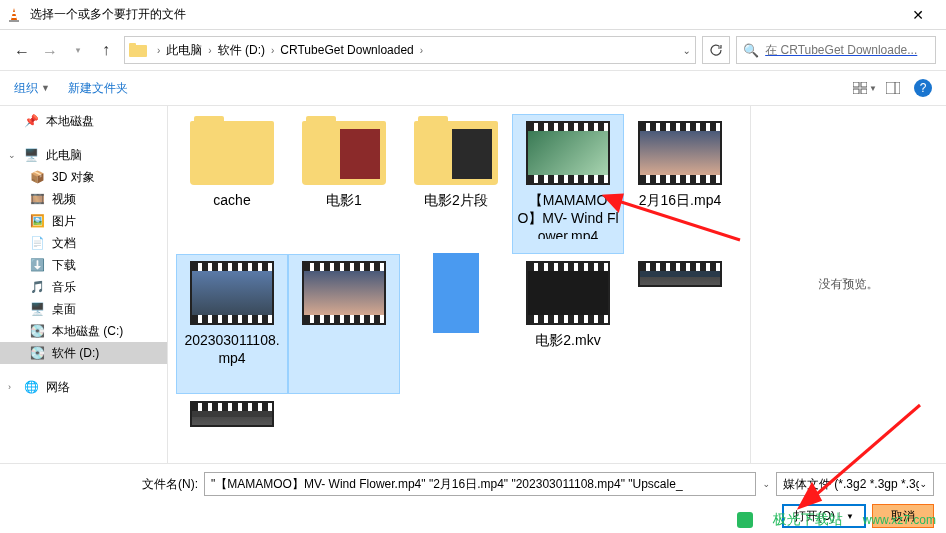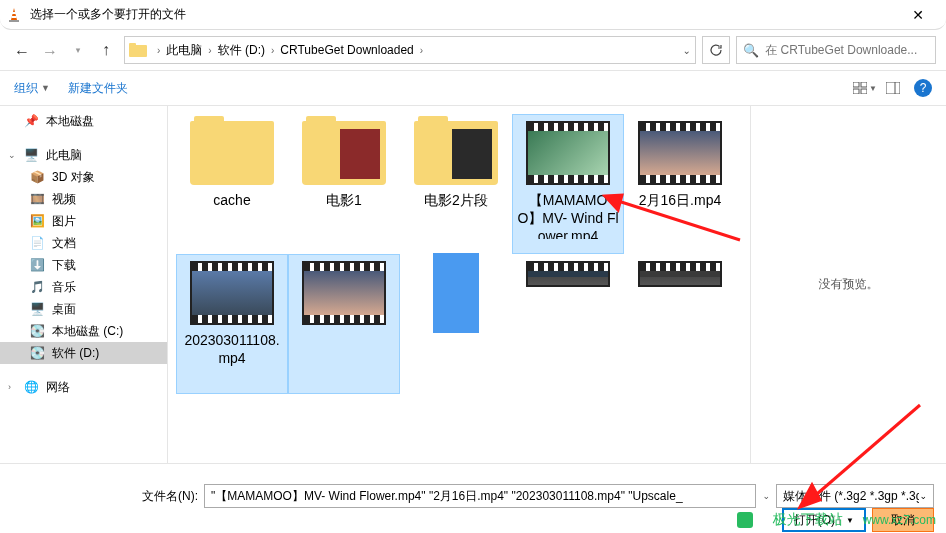--- a/index.html
+++ b/index.html
@@ -1,35 +1,35 @@
 <!DOCTYPE html>
 <html><head>
 <meta charset="utf-8">
 <style>
 * { margin: 0; padding: 0; box-sizing: border-box; font-family: "Microsoft YaHei", "Segoe UI", sans-serif; }
 body { width: 946px; height: 533px; background: #fff; overflow: hidden; position: relative; }
 
-.titlebar { height: 30px; display: flex; align-items: center; border-bottom: 1px solid #ddd; padding: 0 6px; border-radius: 11px; }
+.titlebar { height: 30px; display: flex; align-items: center; border-bottom: 1px solid #ddd; padding: 0 6px; }
 .titlebar .vlc-icon { width: 16px; height: 16px; margin-right: 8px; }
 .titlebar .title { font-size: 12px; flex: 1; }
 .titlebar .close-btn { width: 44px; height: 28px; display: flex; align-items: center; justify-content: center; font-size: 14px; cursor: pointer; }
 
 .addressbar { height: 40px; display: flex; align-items: center; padding: 6px 10px; gap: 6px; }
 .nav-arrows { display: flex; align-items: center; gap: 4px; }
 .nav-arrow { width: 24px; height: 24px; display: flex; align-items: center; justify-content: center; color: #999; cursor: pointer; }
 .nav-arrow.on { color: #333; }
 .breadcrumb { flex: 1; height: 28px; border: 1px solid #ccc; display: flex; align-items: center; padding: 0 4px; background: #fff; min-width: 0; }
 .breadcrumb .folder-ico { width: 18px; height: 14px; margin-right: 4px; flex-shrink: 0; }
 .breadcrumb .sep { padding: 0 6px; color: #666; font-size: 10px; flex-shrink: 0; }
 .breadcrumb .crumb { font-size: 12px; cursor: pointer; white-space: nowrap; }
 .breadcrumb .dd { width: 18px; text-align: right; font-size: 10px; color: #555; margin-left: auto; cursor: pointer; flex-shrink: 0; }
 .refresh-btn { width: 28px; height: 28px; border: 1px solid #ccc; display: flex; align-items: center; justify-content: center; cursor: pointer; }
 .search-box { width: 200px; height: 28px; border: 1px solid #ccc; display: flex; align-items: center; padding: 0 6px; gap: 6px; }
 .search-box .search-icon { color: #666; font-size: 13px; }
-.search-box input { border: none; outline: none; font-size: 12px; flex: 1; color: #1d4ed8; background: transparent; }
+.search-box input { border: none; outline: none; font-size: 12px; flex: 1; color: #1d4ed8; background: transparent; text-decoration: underline; }
 
 .toolbar { height: 36px; display: flex; align-items: center; padding: 0 14px; border-bottom: 1px solid #e5e5e5; border-top: 1px solid #e5e5e5; background: #fff; }
 .toolbar .tb-item { font-size: 12px; color: #1a75cf; cursor: pointer; display: flex; align-items: center; margin-right: 18px; }
 .toolbar .tb-item .dd-arrow { font-size: 9px; margin-left: 3px; color: #666; }
 .toolbar .spacer { flex: 1; }
 .toolbar .view-btn { width: 26px; height: 22px; display: flex; align-items: center; justify-content: center; cursor: pointer; color: #555; margin-left: 2px; }
 .toolbar .help-btn { width: 18px; height: 18px; border-radius: 50%; background: #1a75cf; color: #fff; display: flex; align-items: center; justify-content: center; font-size: 12px; margin-left: 8px; cursor: pointer; }
 
 .body-area { height: 357px; display: flex; }
 .sidebar { width: 168px; border-right: 1px solid #e5e5e5; padding: 4px 0; overflow-y: auto; background: #fff; }
@@ -50,21 +50,21 @@
 .file-thumb.video { background: linear-gradient(180deg, #333 0%, #555 100%); border: 2px solid #222; position: relative; }
 .file-thumb.video .sprocket { position: absolute; left: 0; right: 0; height: 8px; background: repeating-linear-gradient(90deg, #222 0 6px, #fff 6px 10px); }
 .file-thumb.video .sprocket.top { top: 0; }
 .file-thumb.video .sprocket.bot { bottom: 0; }
 .file-thumb.video .frame { position: absolute; left: 0; right: 0; top: 8px; bottom: 8px; background-size: cover; background-position: center; }
 .file-thumb.image { background-size: cover; background-position: center; }
 .file-label { font-size: 14px; text-align: center; margin-top: 6px; word-break: break-all; line-height: 1.3; max-height: 48px; overflow: hidden; }
 
 .preview-pane { width: 196px; border-left: 1px solid #e5e5e5; display: flex; align-items: center; justify-content: center; font-size: 12px; color: #555; }
 
-.footer { height: 70px; padding: 20px 12px; display: flex; flex-direction: column; border-top: 1px solid #e5e5e5; }
+.footer { height: 70px; padding: 8px 12px; display: flex; flex-direction: column; gap: 8px; border-top: 1px solid #e5e5e5; }
 .fn-row { display: flex; align-items: center; gap: 6px; }
 .fn-label { font-size: 12px; padding-left: 130px; }
 .fn-input { flex: 1; height: 24px; border: 1px solid #aaa; font-size: 12px; padding: 0 6px; }
 .fn-input input { width: 100%; border: none; outline: none; font-size: 12px; height: 100%; background: transparent; }
 .filetype-select { width: 158px; height: 24px; border: 1px solid #aaa; font-size: 12px; padding: 0 6px; display: flex; align-items: center; justify-content: space-between; cursor: pointer; }
 .btn-row { display: flex; justify-content: flex-end; gap: 6px; }
 .btn { height: 24px; padding: 0 18px; font-size: 12px; border: 1px solid #f97316; background: #fdba74; cursor: pointer; display: flex; align-items: center; }
 .btn.primary { background: #fff; border: 2px solid #0078d4; padding: 0 10px; }
 .btn .dd-arrow { font-size: 8px; margin-left: 4px; border-left: 1px solid #aaa; padding-left: 6px; }
 
@@ -257,20 +257,28 @@
       <div class="file-item selected">
         <div class="file-thumb video">
             <div class="sprocket top"></div>
             <div class="sprocket bot"></div>
             <div class="frame" style="background:linear-gradient(180deg,#4a5a7a,#d4a890)"></div>
           </div>
       </div>
       <div class="file-item">
         <div class="file-thumb image" style="background:#4a9af0;width:46px;height:80px;margin-top:-8px"></div>
       </div>
+      <div class="file-item">
+        <div class="file-thumb video">
+            <div class="sprocket top"></div>
+            <div class="sprocket bot"></div>
+            <div class="frame" style="background:#1a1a1a"></div>
+          </div>
+        <div class="file-label">电影2.mkv</div>
+      </div>
 
       <div class="file-item" style="height:40px;overflow:hidden">
         <div class="file-thumb video">
             <div class="sprocket top"></div>
             <div class="frame" style="background:#2a3a4a"></div>
           </div>
       </div>
       <div class="file-item" style="height:40px;overflow:hidden">
         <div class="file-thumb video">
             <div class="sprocket top"></div>

